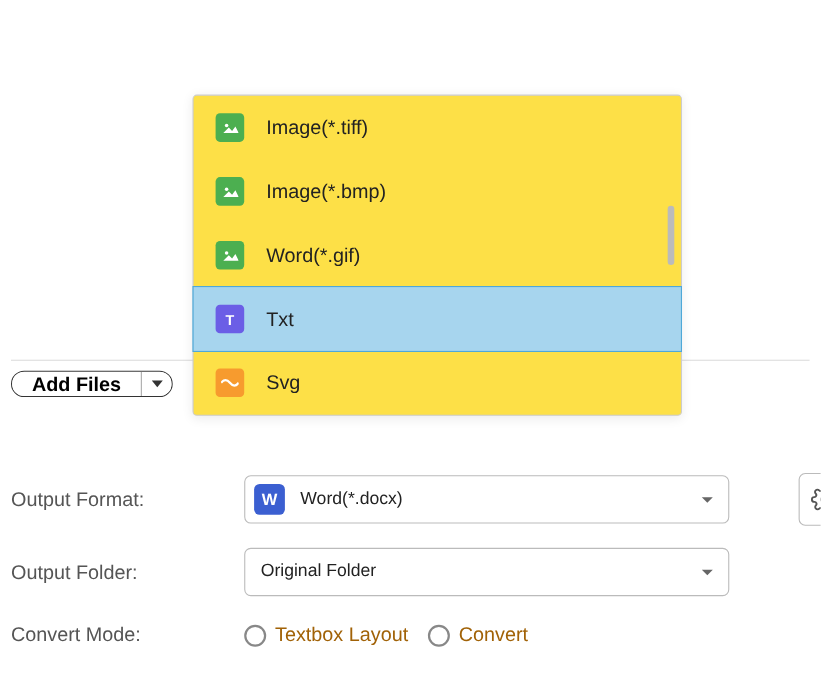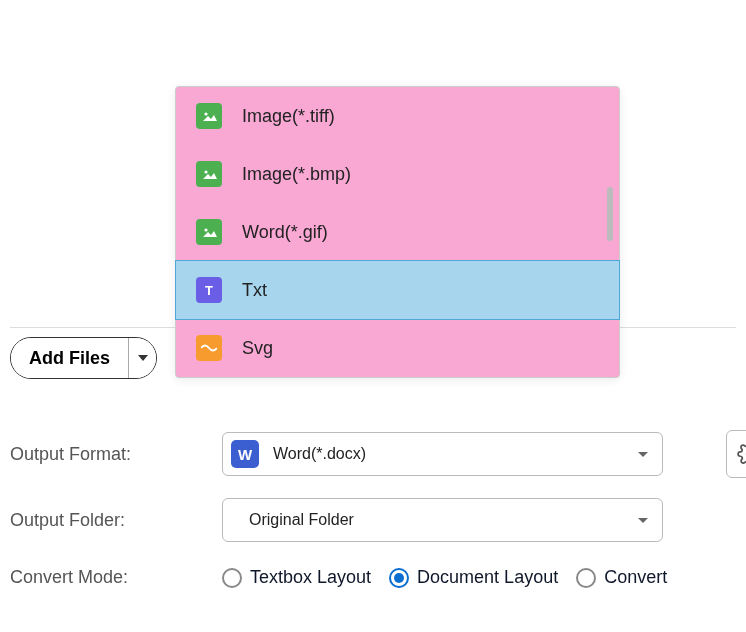--- a/index.html
+++ b/index.html
@@ -21,21 +21,21 @@
     }
 
     .add-files-container {
       position: absolute;
       left: 10px;
       top: 337px;
       display: flex;
       border: 1.5px solid #333;
       border-radius: 22px;
       overflow: hidden;
-      height: 42px;
+      height: 24px;
     }
     .add-files-btn {
       padding: 0 18px;
       display: flex;
       align-items: center;
       font-size: 18px;
       font-weight: 600;
       background: #fff;
       cursor: pointer;
     }
@@ -77,21 +77,21 @@
       align-items: center;
       border: 1px solid #bbb;
       border-radius: 6px;
       height: 44px;
       width: 441px;
       padding: 0 14px 0 8px;
       background: #fff;
       cursor: pointer;
     }
     .combo-folder {
-      padding-left: 26px;
+      padding-left: 14px;
       justify-content: flex-end;
     }
     .combo-icon {
       width: 28px;
       height: 28px;
       border-radius: 5px;
       display: flex;
       align-items: center;
       justify-content: center;
       margin-right: 14px;
@@ -132,21 +132,21 @@
       display: flex;
       align-items: center;
       gap: 18px;
     }
     .radio-item {
       display: flex;
       align-items: center;
       gap: 8px;
       cursor: pointer;
       font-size: 18px;
-      color: #0f172a;
+      color: #a16207;
     }
     .radio-circle {
       width: 20px;
       height: 20px;
       border-radius: 50%;
       border: 2px solid #888;
       display: flex;
       align-items: center;
       justify-content: center;
     }
@@ -158,21 +158,21 @@
       height: 10px;
       border-radius: 50%;
       background: #0a6ed1;
     }
 
     .dropdown {
       position: absolute;
       left: 175px;
       top: 86px;
       width: 445px;
-      background: #f9a8d4;
+      background: #fde047;
       border: 1px solid #ccc;
       border-radius: 4px;
       box-shadow: 0 2px 10px rgba(0,0,0,0.08);
       z-index: 10;
     }
     .dropdown-inner {
       position: relative;
     }
     .dropdown-item {
       display: flex;
@@ -257,26 +257,20 @@
     <div class="combo-arrow"></div>
   </div>
 </div>
 
 <div class="row mode-row">
   <div class="row-label">Convert Mode:</div>
   <div class="radio-group" id="radio-group">
       <div class="radio-item">
         <div class="radio-circle"></div>
         <span>Textbox Layout</span>
-      </div>
-      <div class="radio-item">
-        <div class="radio-circle checked">
-          <div class="radio-dot"></div>
-        </div>
-        <span>Document Layout</span>
       </div>
       <div class="radio-item">
         <div class="radio-circle"></div>
         <span>Convert</span>
       </div>
     </div>
 </div>
 
 <div class="dropdown">
   <div class="dropdown-inner" id="dropdown-list">

